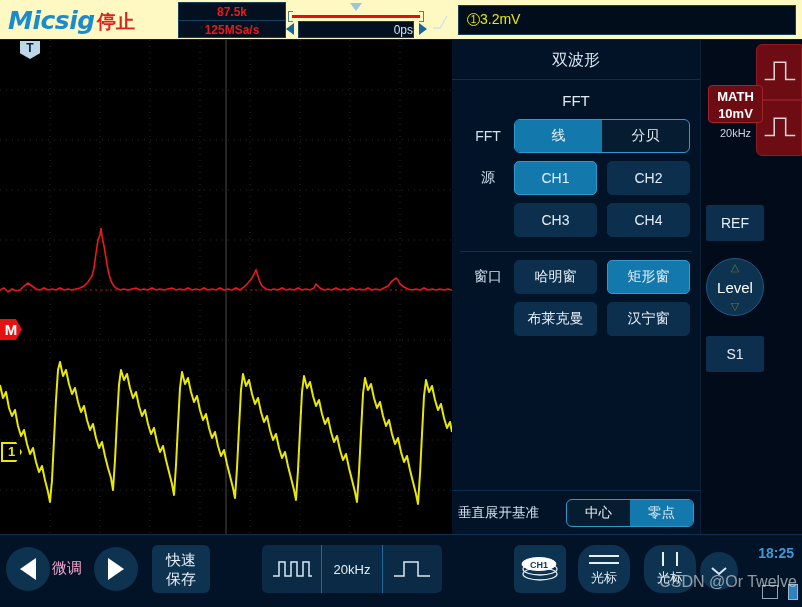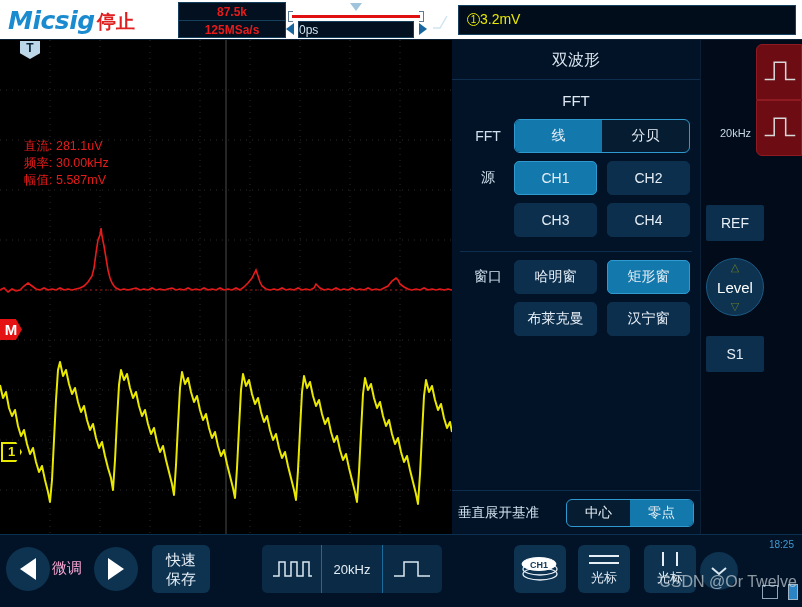--- a/index.html
+++ b/index.html
@@ -7,21 +7,21 @@
     width: 802px; height: 607px;
     background: #000a16;
     font-family: "Liberation Sans", sans-serif;
     overflow: hidden;
   }
   #app { position: relative; width: 802px; height: 607px; background: #020b18; }
 
   
   #header {
     position: absolute; left: 0; top: 0; width: 802px; height: 40px;
-    background: #ffffff;
+    background: #fef9c3;
     border-bottom: 1px solid #0b2034;
   }
   .brand {
     position: absolute; left: 8px; top: 6px;
     font-size: 25px; font-weight: bold; font-style: italic;
     color: #1b8bd0; letter-spacing: -0.5px;
     font-family: "DejaVu Sans", sans-serif;
   }
   .runstate {
     position: absolute; left: 97px; top: 9px;
@@ -50,21 +50,21 @@
   .tb-bracket-l { left: 2px; border-right: none; }
   .tb-bracket-r { right: 2px; border-left: none; }
   .tb-marker {
     position: absolute; left: 64px; top: 1px;
     width: 0; height: 0; border-left: 6px solid transparent;
     border-right: 6px solid transparent; border-top: 8px solid #9fc4dc;
   }
   .tb-val {
     position: absolute; left: 12px; top: 19px; width: 116px; height: 17px;
     border: 1px solid #14405e; background: #02101f;
-    text-align: left; line-height: 16px; color: #cfe3f0; font-size: 12px;
+    text-align: right; line-height: 16px; color: #cfe3f0; font-size: 12px;
   }
   .tb-arrow-l, .tb-arrow-r {
     position: absolute; top: 21px; width: 0; height: 0;
     border-top: 6px solid transparent; border-bottom: 6px solid transparent;
   }
   .tb-arrow-l { left: 0px; border-right: 8px solid #1766a0; }
   .tb-arrow-r { right: -1px; border-left: 8px solid #1766a0; }
   .slope-icon {
     position: absolute; left: 432px; top: 14px; width: 18px; height: 16px;
   }
@@ -229,32 +229,32 @@
     color: #e6eef6; font-size: 13px;
   }
   .pulsegroup .sep { flex: 0 0 1px; background: #1b6a9c; }
   .chstack {
     position: absolute; left: 514px; top: 10px; width: 52px; height: 48px;
     background: #0d3350; border-radius: 6px;
     display: flex; align-items: center; justify-content: center;
   }
   .curbtn {
     position: absolute; top: 10px; width: 52px; height: 48px;
-    background: #0d3350; border-radius: 6px;
+    background: #0d3350; border-radius: 18px;
     display: flex; flex-direction: column; align-items: center; justify-content: center;
   }
   .curbtn .cl { color: #e6eef6; font-size: 13px; margin-top: 2px; }
   .chev {
     position: absolute; left: 700px; top: 17px; width: 38px; height: 38px;
     background: #0d3350; border-radius: 50%;
     display: flex; align-items: center; justify-content: center;
   }
   .clock {
-    position: absolute; right: 8px; top: 4px;
-    color: #3f9ad4; font-size: 10px;
+    position: absolute; right: 8px; top: 10px;
+    color: #3f9ad4; font-size: 14px; font-weight: bold;
   }
   .syswin {
     position: absolute; right: 24px; bottom: 8px; width: 16px; height: 14px;
     border: 1px solid #8fa6b8;
   }
   .battery {
     position: absolute; right: 4px; bottom: 7px; width: 10px; height: 16px;
     background: #2b83c4; border: 1px solid #9fb6c8;
   }
   .watermark {
@@ -344,34 +344,20 @@
     <svg style="position:absolute;inset:0" viewBox="0 0 452 494" preserveAspectRatio="none">
       <g fill="none" stroke="#e8e800" stroke-width="2.0" stroke-linejoin="round">
         <polyline points="0,345 3,358 6,352 9,368 12,376 15,370 18,386 21,396 24,390 27,404 30,414 33,408 36,422 39,432 42,426 45,440 48,452 50,462 52,440 54,400 56,360 58,330 60,322 63,336 66,330 69,344 72,354 75,348 78,362 81,372 84,366 87,380 90,390 93,384 96,398 99,408 102,402 105,416 108,428 111,438 113,450 115,420 117,380 119,345 121,330 124,340 127,334 130,348 133,358 136,352 139,366 142,376 145,370 148,384 151,394 154,388 157,402 160,412 163,406 166,420 169,432 172,444 174,455 176,425 178,385 180,348 182,332 185,344 188,338 191,352 194,362 197,356 200,370 203,380 206,374 209,388 212,398 215,392 218,406 221,416 224,410 227,424 230,436 233,448 235,458 237,428 239,388 241,350 243,334 246,346 249,340 252,354 255,364 258,358 261,372 264,382 267,376 270,390 273,400 276,394 279,408 282,418 285,412 288,426 291,438 294,450 296,460 298,430 300,390 302,352 304,336 307,348 310,342 313,356 316,366 319,360 322,374 325,384 328,378 331,392 334,402 337,396 340,410 343,420 346,414 349,428 352,440 355,452 357,462 359,432 361,392 363,354 365,338 368,350 371,344 374,358 377,368 380,362 383,376 386,386 389,380 392,394 395,404 398,398 401,412 404,422 407,416 410,430 413,442 416,454 418,464 420,434 422,394 424,356 426,340 429,352 432,346 435,360 438,370 441,364 444,378 447,388 450,382 452,392"></polyline>
       </g>
     </svg>
 
     <div class="mk-t">T</div>
     <div class="mk-m">M</div>
     <div class="mk-1">1</div>
 
-    <div class="meas-top">
-      <div>
-        <span>直流</span>:
-        <span>281.1uV</span>
-      </div>
-      <div>
-        <span>频率</span>:
-        <span>30.00kHz</span>
-      </div>
-      <div>
-        <span>幅值</span>:
-        <span>5.587mV</span>
-      </div>
-    </div>
 
   </div>
 
   <div id="menu">
     <div class="title">双波形</div>
     <div class="section-label">FFT</div>
 
     <div class="mrow">
       <div class="lbl">FFT</div>
       <div class="fields">
@@ -430,20 +416,24 @@
       <svg viewBox="0 0 46 56">
         <polyline points="8,36 18,36 18,18 30,18 30,36 40,36" fill="none" stroke="#d8d8d8" stroke-width="1.6"></polyline>
       </svg>
     </div>
     <div class="redbtn r2">
       <svg viewBox="0 0 46 56">
         <polyline points="8,36 18,36 18,18 30,18 30,36 40,36" fill="none" stroke="#d8d8d8" stroke-width="1.6"></polyline>
       </svg>
     </div>
 
+    <div class="math-badge">
+      <div>MATH</div>
+      <div>10mV</div>
+    </div>
     <div class="math-freq">20kHz</div>
 
     <div class="sbtn" style="top:165px">REF</div>
 
     <div class="levelknob">
       <div class="lev-chev" style="top:2px">△</div>
       <span>Level</span>
       <div class="lev-chev" style="bottom:2px">▽</div>
     </div>
 

